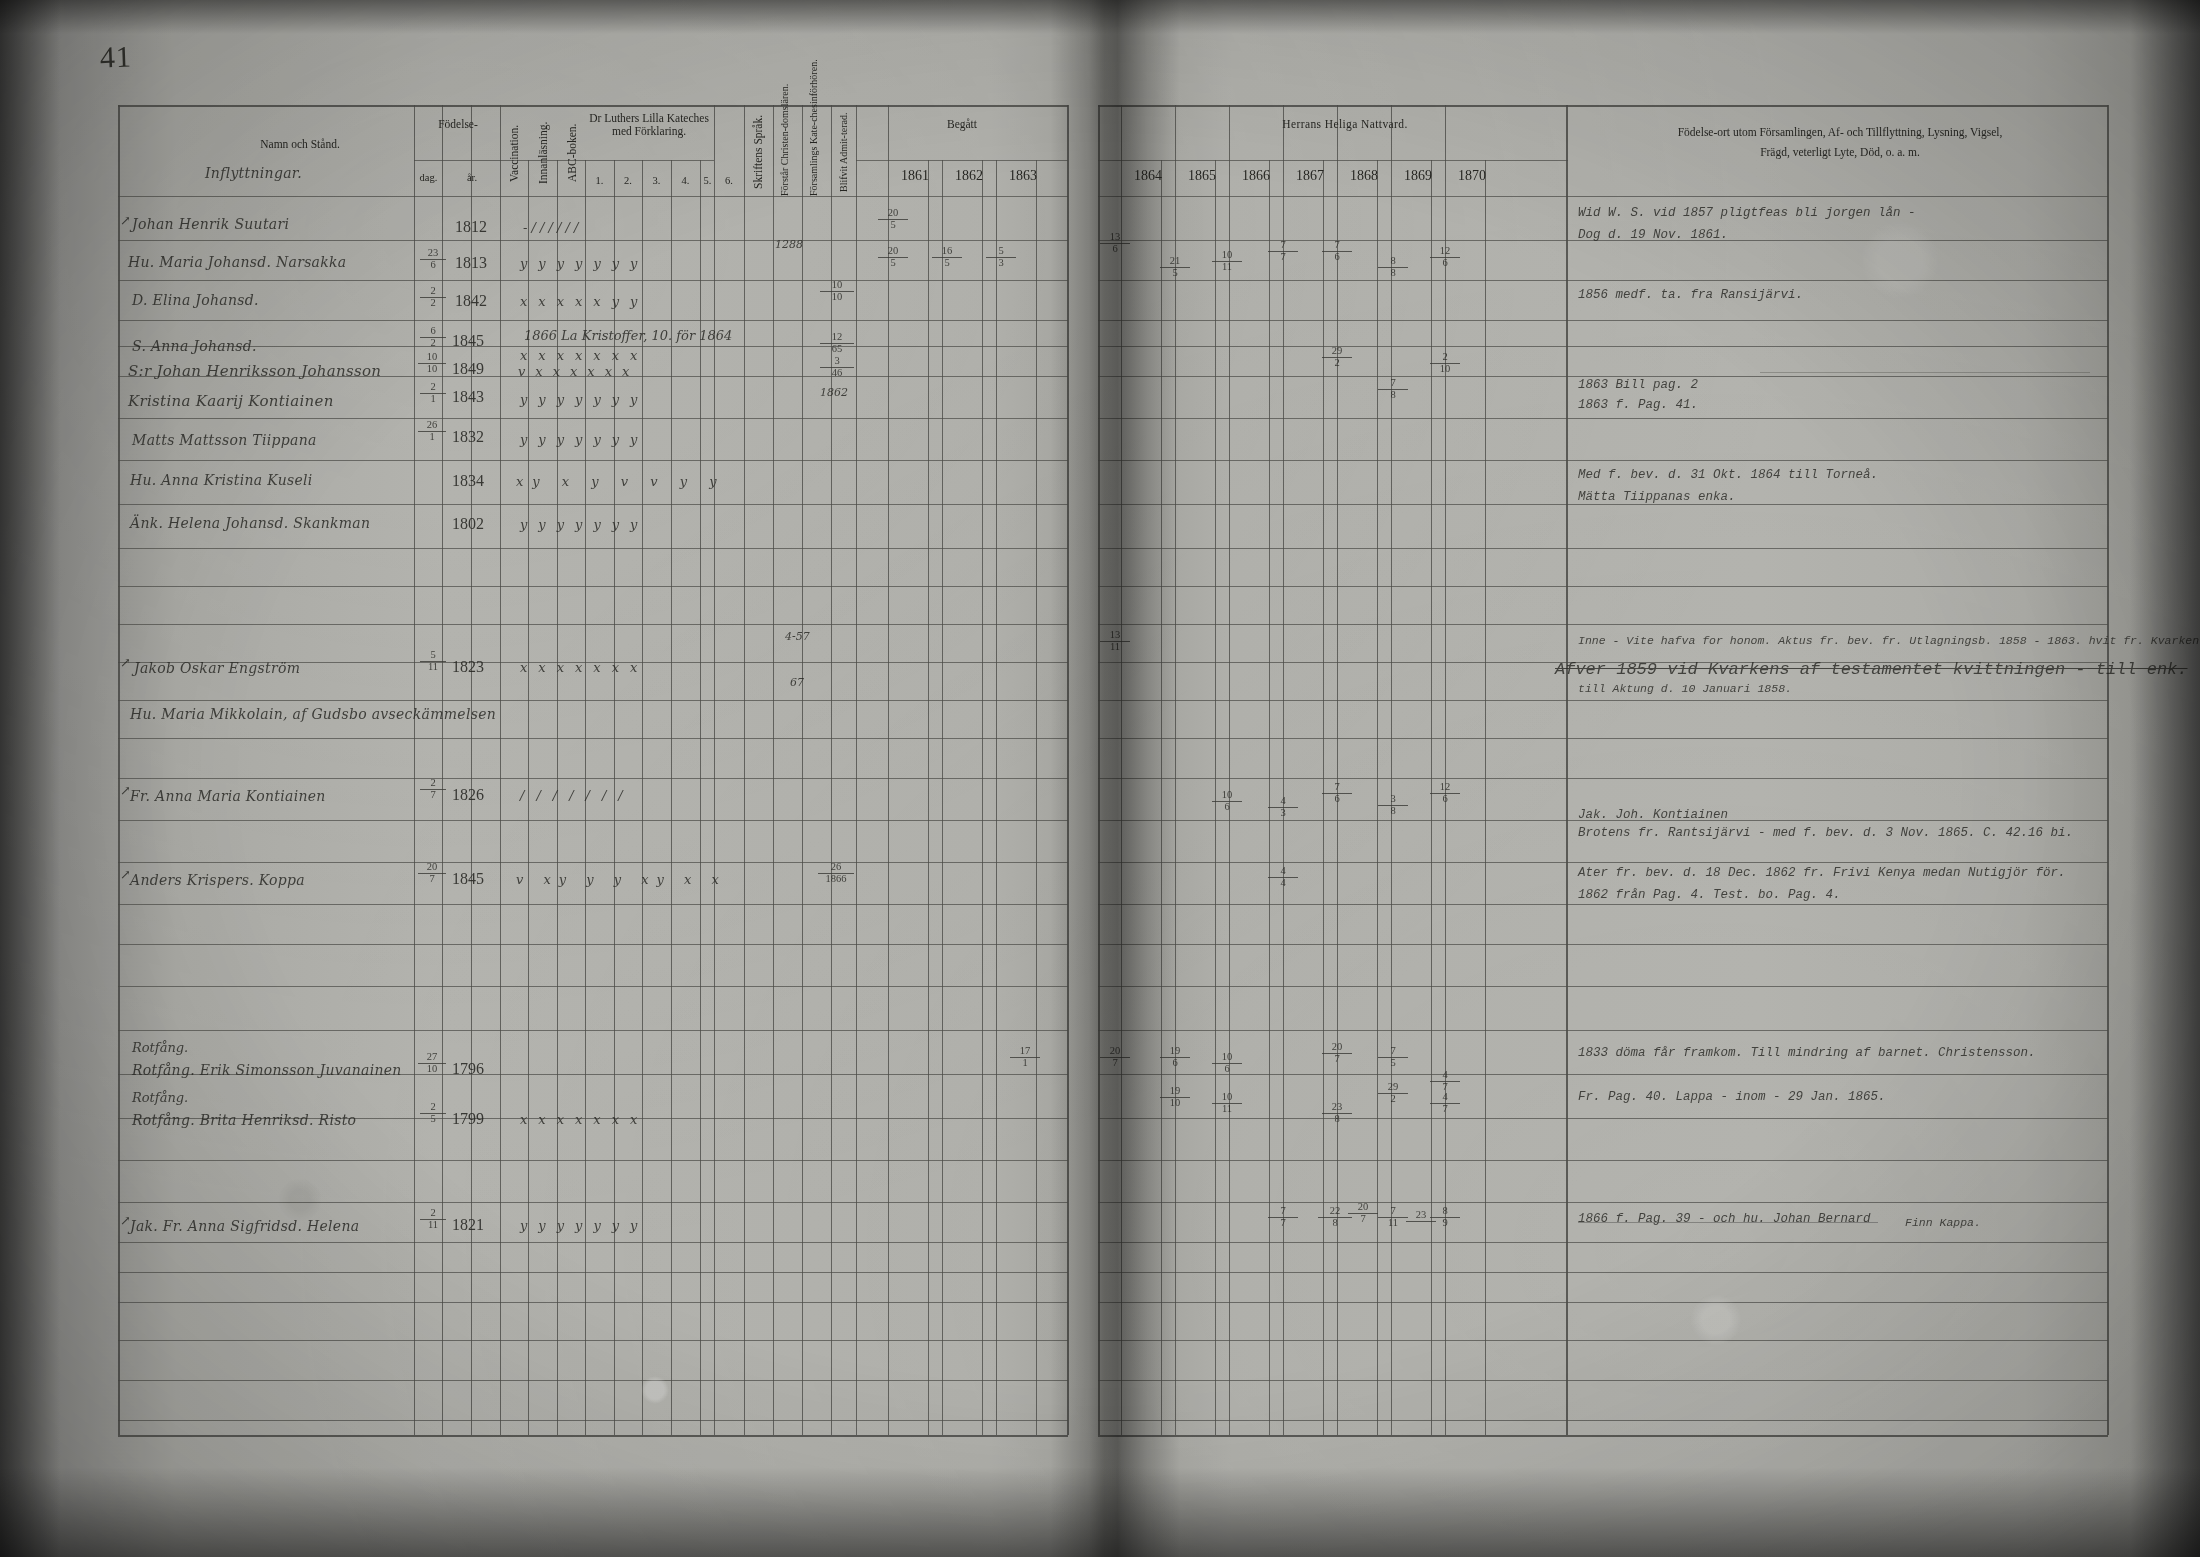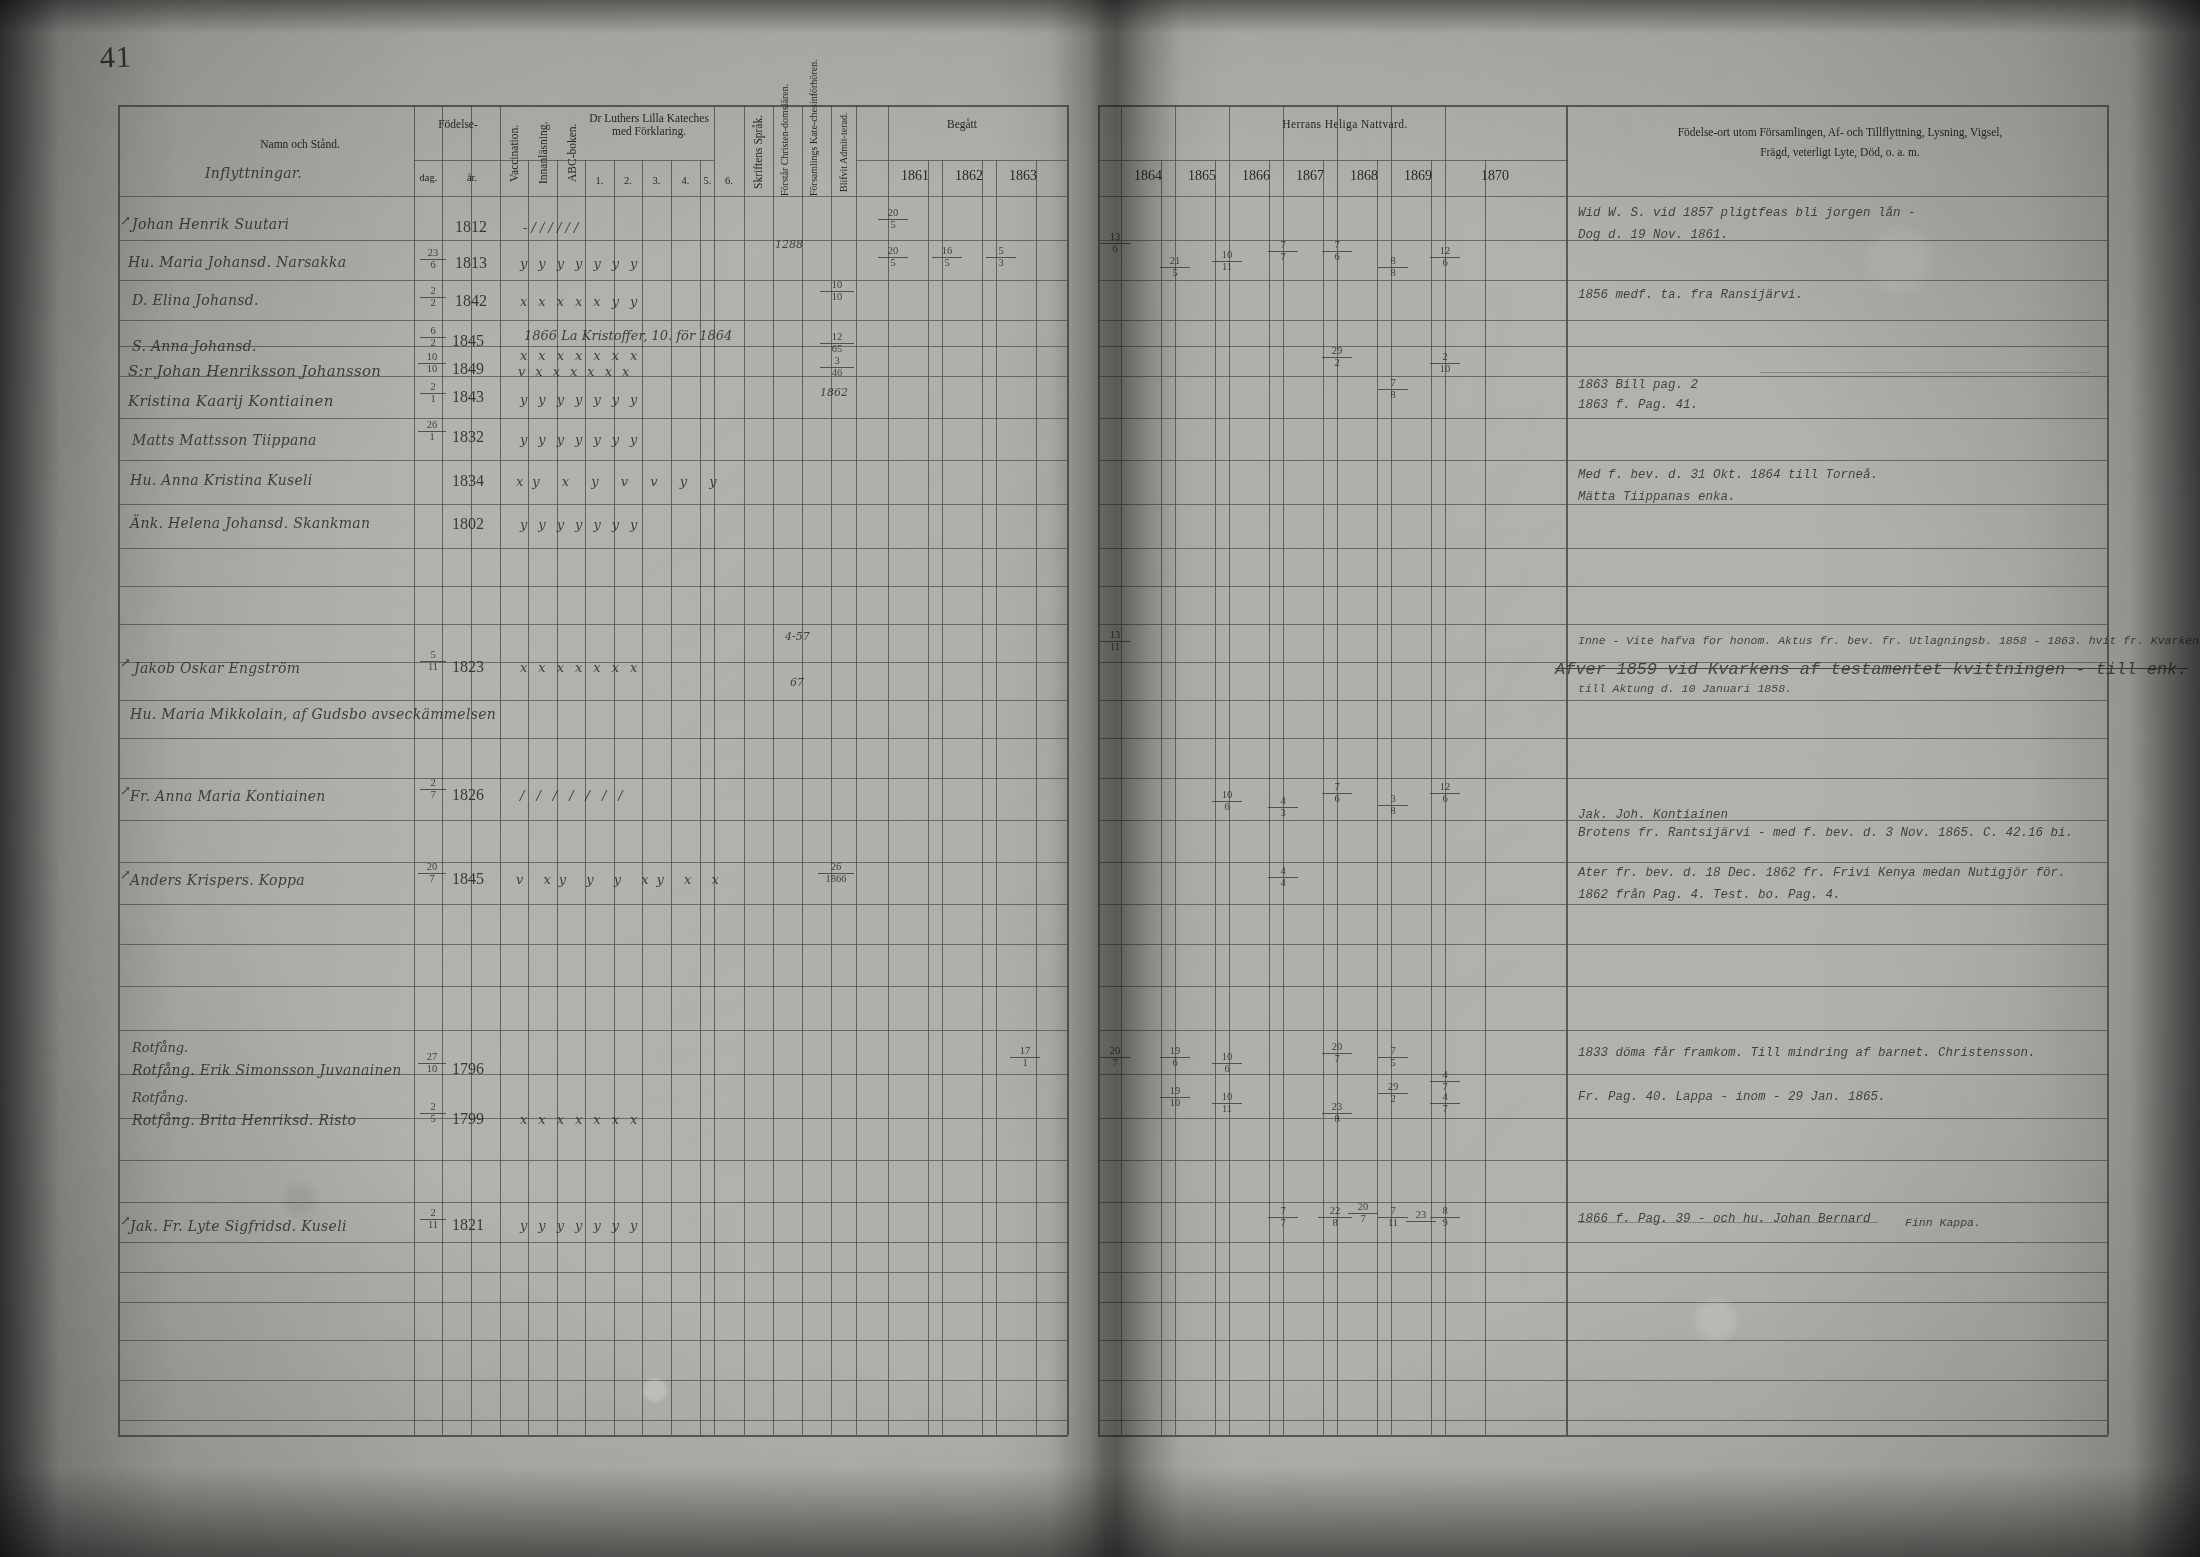--- a/index.html
+++ b/index.html
@@ -159,21 +159,21 @@
   <div class="vline" style="left:1485px;top:160px;height:1275px;"></div>
   <div class="vline thick" style="left:1566px;top:105px;height:1330px;"></div>
 
   <div class="hdr small" style="left:1180px;top:118px;width:330px;letter-spacing:.4px;">Herrans Heliga Nattvard.</div>
   <div class="hdr yr" style="left:1121px;top:168px;width:54px;">1864</div>
   <div class="hdr yr" style="left:1175px;top:168px;width:54px;">1865</div>
   <div class="hdr yr" style="left:1229px;top:168px;width:54px;">1866</div>
   <div class="hdr yr" style="left:1283px;top:168px;width:54px;">1867</div>
   <div class="hdr yr" style="left:1337px;top:168px;width:54px;">1868</div>
   <div class="hdr yr" style="left:1391px;top:168px;width:54px;">1869</div>
-  <div class="hdr yr" style="left:1445px;top:168px;width:54px;padding-left:23px;">1870</div>
+  <div class="hdr yr" style="left:1445px;top:168px;width:54px;">1870</div>
 
   <div class="hdr small" style="left:1580px;top:126px;width:520px;">Födelse-ort utom Församlingen, Af- och Tillflyttning, Lysning, Vigsel,</div>
   <div class="hdr small" style="left:1580px;top:146px;width:520px;">Frägd, veterligt Lyte, Död, o. a. m.</div>
 
   <div id="rowlines">
       <div class="hline" style="left: 118px; top: 240px; width: 950px;"></div>
       <div class="hline" style="left: 1098px; top: 240px; width: 1010px;"></div>
       <div class="hline" style="left: 118px; top: 280px; width: 950px;"></div>
       <div class="hline" style="left: 1098px; top: 280px; width: 1010px;"></div>
       <div class="hline" style="left: 118px; top: 320px; width: 950px;"></div>
@@ -373,21 +373,21 @@
 
   <div class="hw s" style="left:132px;top:1090px;">Rotfång.</div>
   <div class="hw n" style="left:132px;top:1112px;">Rotfång. Brita Henriksd. Risto</div>
   <div class="frac" style="left:420px;top:1102px;width:26px;">
       <b>2</b>
       <i>5</i>
     </div>
   <div class="hw yr" style="left:452px;top:1110px;">1799</div>
   <div class="hw s" style="left:520px;top:1112px;letter-spacing:11px;">xxxxxxx</div>
 
-  <div class="hw n" style="left:130px;top:1218px;">Jak. Fr. Lyte Sigfridsd. Kuseli</div>
+  <div class="hw n" style="left:130px;top:1218px;">Jak. Fr. Anna Sigfridsd. Helena</div>
   <div class="frac" style="left:420px;top:1208px;width:26px;">
       <b>2</b>
       <i>11</i>
     </div>
   <div class="hw yr" style="left:452px;top:1216px;">1821</div>
   <div class="hw s" style="left:520px;top:1218px;letter-spacing:11px;">yyyyyyy</div>
 
   <div class="hw s" style="left:120px;top:213px;">↗</div>
   <div class="hw s" style="left:120px;top:655px;">↗</div>
   <div class="hw s" style="left:120px;top:783px;">↗</div>

